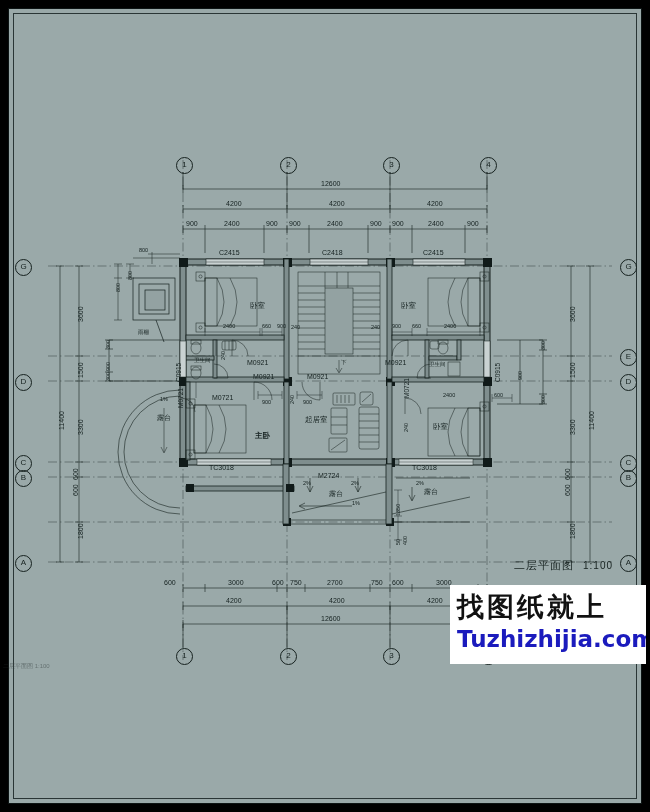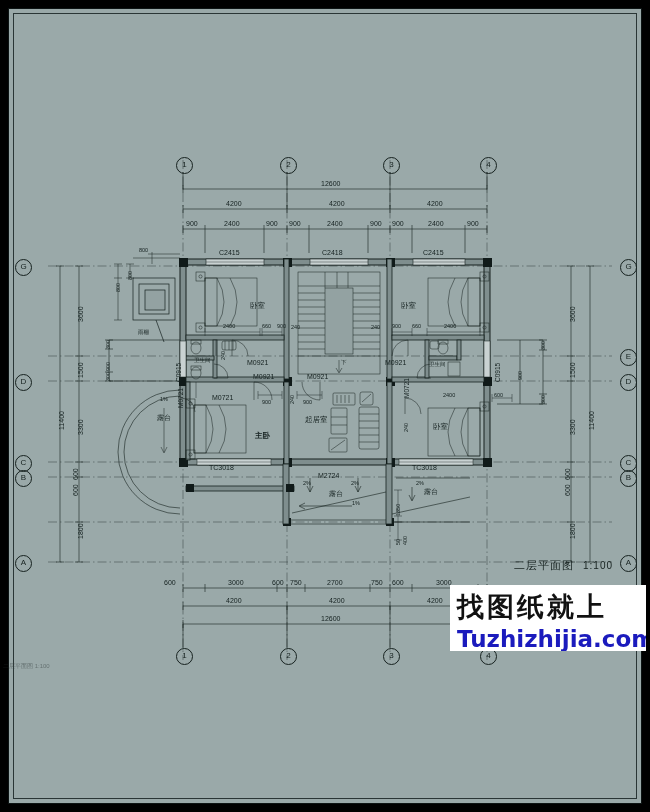--- a/index.html
+++ b/index.html
@@ -18,21 +18,21 @@
   .room{font-size:7.5px;}
   .roomb{font-size:7px;}
   .tag{font-size:7px;}
   .tagv{font-size:6.5px;transform-origin:0 0;transform:rotate(-90deg);}
   .tiny{font-size:5.5px;}
   .tinyv{font-size:5.5px;transform-origin:0 0;transform:rotate(-90deg);}
   .bub{position:absolute;width:15px;height:15px;border:1px solid #16211f;
        border-radius:50%;font-size:8px;color:#16211f;text-align:center;
        line-height:14px;background:transparent;}
   .title{position:absolute;font-size:11px;color:#16211f;letter-spacing:1px;}
-  #wm{position:absolute;left:450px;top:585px;width:196px;height:66px;
+  #wm{position:absolute;left:450px;top:585px;width:196px;height:79px;
       background:#ffffff;overflow:hidden;}
   #wm .wm1{position:absolute;left:7px;top:4px;font-size:27px;font-weight:bold;
       color:#111;letter-spacing:3px;font-family:"DejaVu Sans",sans-serif;}
   #wm .wm2{position:absolute;left:7px;top:41px;font-size:23px;font-weight:bold;
       color:#1b1bbd;font-family:"DejaVu Sans",sans-serif;letter-spacing:0px;}
   #botleft{position:absolute;left:3px;top:662px;font-size:6px;color:#3a4444;
       opacity:.55;}
 </style>
 </head>
 <body>

